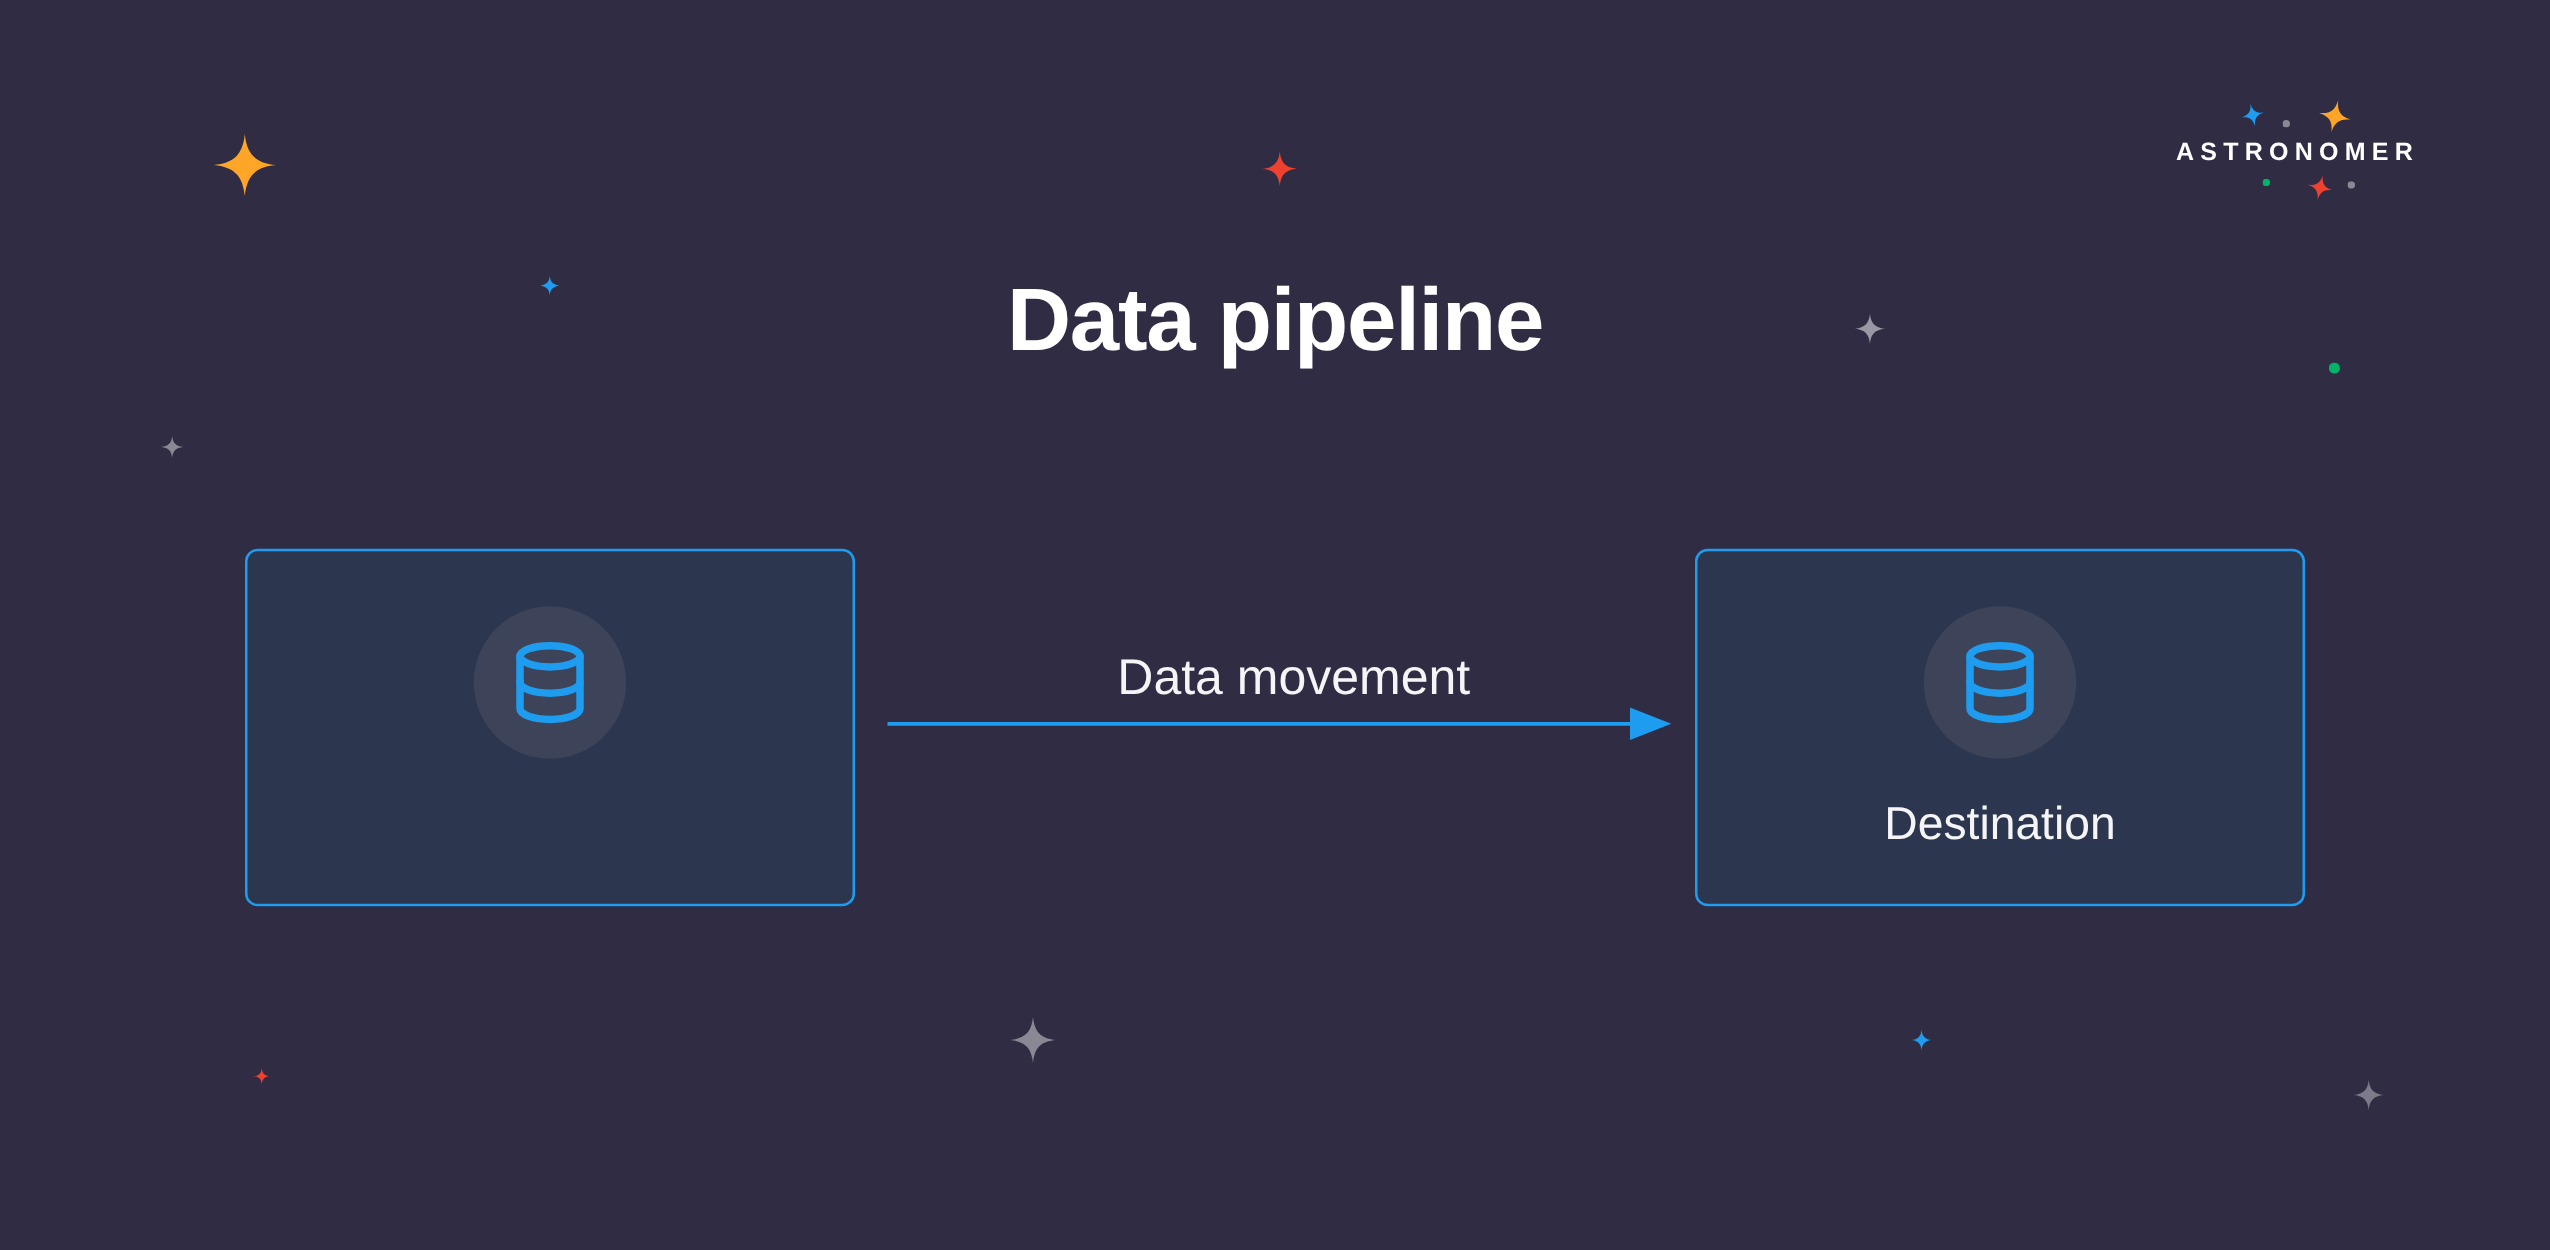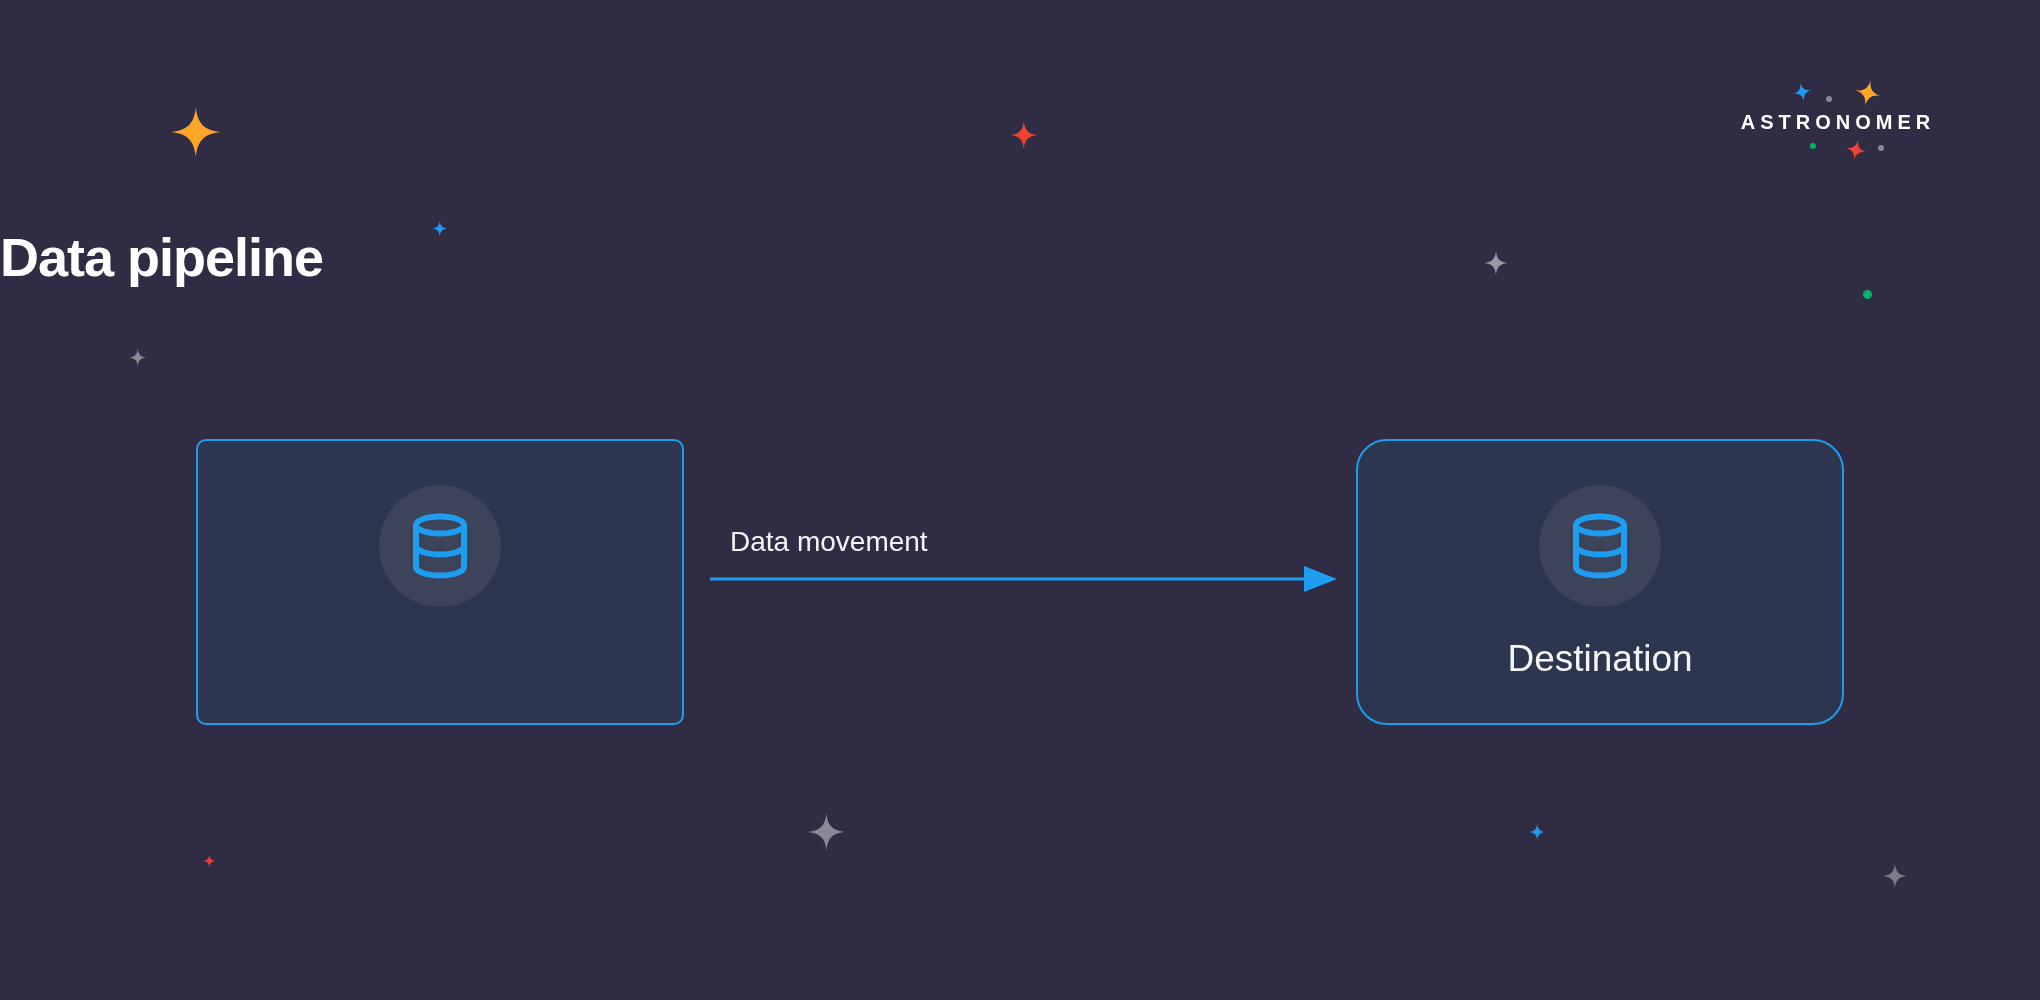--- a/index.html
+++ b/index.html
@@ -6,59 +6,59 @@
   body{
     width:2040px;height:1000px;position:relative;overflow:hidden;
     background:var(--background,#2F2C44);
     font-family:"Liberation Sans", sans-serif;
   }
   #stars-layer{position:absolute;inset:0;pointer-events:none;}
   .star{position:absolute;display:block;}
 
   .page-title{
     position:absolute;left:0;right:0;top:212px;height:90px;line-height:90px;
-    font-size:54px;font-weight:bold;letter-spacing:-1px;
+    text-align:center;font-size:71px;font-weight:bold;letter-spacing:-1px;
     color:var(--title-text,#FFFFFF);
   }
 
   .logo{position:absolute;left:1700px;top:107px;width:276px;height:30px;}
   .logo-text{
     width:100%;text-align:center;line-height:30px;font-size:20px;font-weight:bold;
     letter-spacing:5px;color:var(--title-text,#FFFFFF);
   }
 
   .node{
     position:absolute;top:439px;width:488px;height:286px;box-sizing:border-box;
     background:var(--node-fill,#2C364F);
     border:2.5px solid var(--node-border,#1E9DF0);
     border-radius:10px;
   }
   .node.origin{left:196px;}
-  .node.destination{left:1356px;border-radius:31px;}
+  .node.destination{left:1356px;}
   .icon-circle{
     position:absolute;left:50%;top:44px;transform:translateX(-50%);
     width:122px;height:122px;border-radius:50%;
     background:var(--icon-circle-fill,#3D4358);
     display:flex;align-items:center;justify-content:center;
   }
   .db-icon{stroke:var(--accent-blue,#1E9DF0);fill:none;stroke-width:6;
     stroke-linecap:round;stroke-linejoin:round;}
   .node-label{
     position:absolute;left:0;right:0;top:198px;height:40px;line-height:40px;
     text-align:center;font-size:37px;font-weight:normal;
     color:var(--label-text,#F5F5F7);
   }
 
   .arrow-svg{position:absolute;left:706px;top:563px;width:632px;height:32px;}
   .arrow-line{stroke:var(--accent-blue,#1E9DF0);stroke-width:3;}
   .arrow-head{fill:var(--accent-blue,#1E9DF0);}
 
   .arrow-label{
-    position:absolute;left:730px;top:509px;width:610px;
-    font-size:28px;font-weight:normal;color:var(--label-text,#F5F5F7);
+    position:absolute;left:730px;top:509px;width:610px;text-align:center;
+    font-size:40px;font-weight:normal;color:var(--label-text,#F5F5F7);
   }
   .arrow-label div{height:66px;line-height:66px;}
 </style>
 </head>
 <body>
 
 <div>
 
   <div id="stars-layer">
       <svg viewBox="-50 -50 100 100" class="star" style="width: 49.68px; height: 54px; left: 171.16px; top: 105px;">

